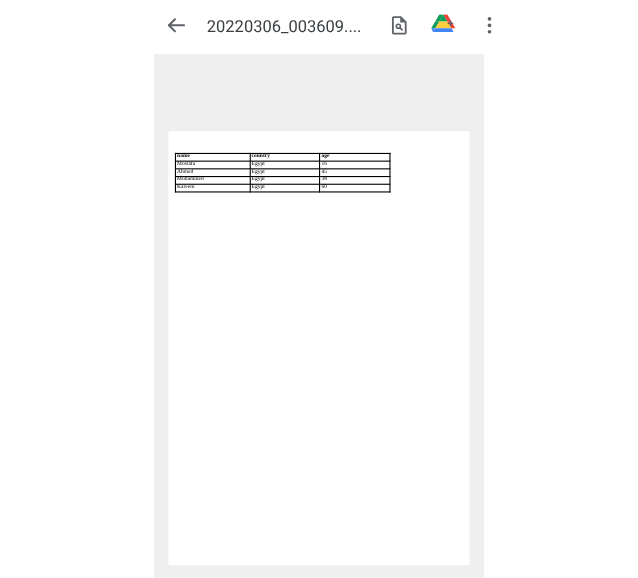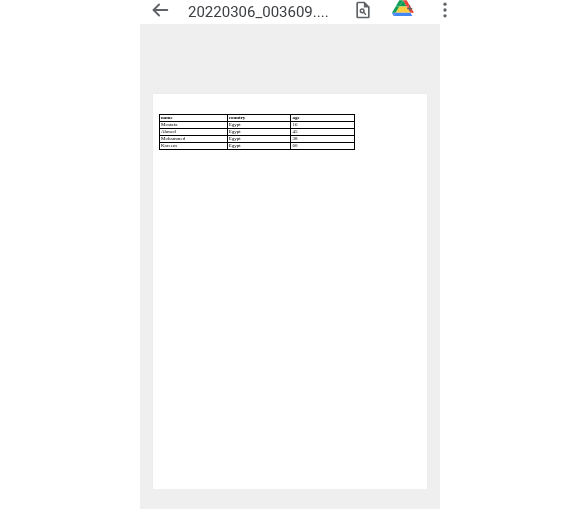--- a/index.html
+++ b/index.html
@@ -4,21 +4,21 @@
   <style>
     * { box-sizing: border-box; margin: 0; padding: 0; }
     body {
       width: 580px;
       height: 525px;
       background: #ffffff;
       font-family: Roboto, "Helvetica Neue", Arial, sans-serif;
       overflow: hidden;
     }
     .toolbar {
-      height: 23px;
+      height: 48px;
       width: 100%;
       display: flex;
       align-items: center;
       padding: 0 8px 0 0;
       background: #ffffff;
     }
     .tool-spacer-left { width: 140px; }
     .icon-btn {
       width: 40px;
       height: 40px;

